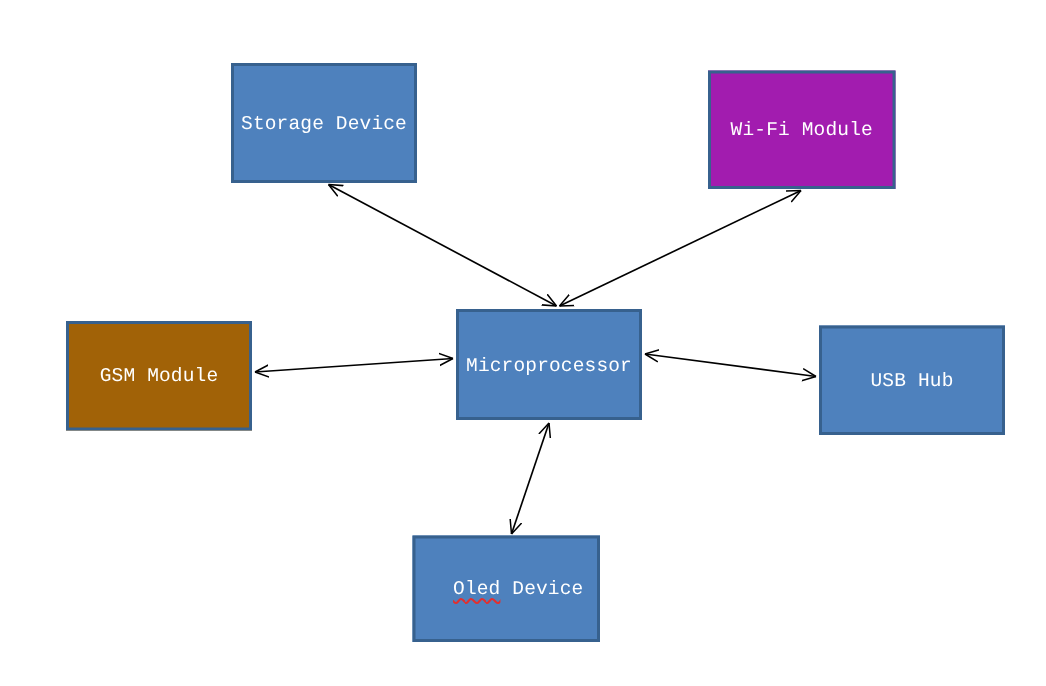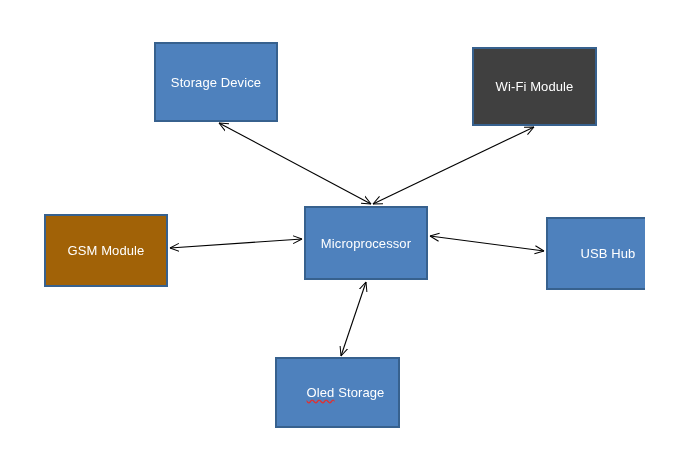--- a/index.html
+++ b/index.html
@@ -6,21 +6,22 @@
     margin: 0;
     padding: 0;
     background: #ffffff;
   }
   #canvas {
     position: relative;
     width: 645px;
     height: 457px;
     background: #ffffff;
     overflow: hidden;
-    font-family: Liberation Sans, sans-serif;
+    font-family: Liberation Mono, monospace;
+    padding-left: 29px;
   }
   #edge-layer {
     position: absolute;
     left: 0;
     top: 0;
     width: 697px;
     height: 457px;
   }
   .node {
     position: absolute;
@@ -68,35 +69,35 @@
     <line class="edge" stroke="#000000" stroke-width="1.1" marker-start="url(#arrowStart)" marker-end="url(#arrowEnd)" x1="373" y1="204" x2="534" y2="127"></line>
     <line class="edge" stroke="#000000" stroke-width="1.1" marker-start="url(#arrowStart)" marker-end="url(#arrowEnd)" x1="302" y1="239" x2="170" y2="248"></line>
     <line class="edge" stroke="#000000" stroke-width="1.1" marker-start="url(#arrowStart)" marker-end="url(#arrowEnd)" x1="430" y1="236" x2="544" y2="251"></line>
     <line class="edge" stroke="#000000" stroke-width="1.1" marker-start="url(#arrowStart)" marker-end="url(#arrowEnd)" x1="366" y1="282" x2="341" y2="356"></line>
   </svg>
 
   <div class="node" style="left: 154px; top: 42px; width: 124px; height: 80px; background: rgb(78, 129, 189); border-color: rgb(55, 97, 142);">
     <span class="node-label">Storage Device</span>
   </div>
 
-  <div class="node" style="left: 472px; top: 47px; width: 125px; height: 79px; background: #404040; border-color: rgb(55, 97, 142);">
+  <div class="node" style="left: 472px; top: 47px; width: 125px; height: 79px; background: #a21caf; border-color: rgb(55, 97, 142);">
     <span class="node-label">Wi-Fi Module</span>
   </div>
 
   <div class="node" style="left: 44px; top: 214px; width: 124px; height: 73px; background: #a16207; border-color: rgb(55, 97, 142);">
     <span class="node-label">GSM Module</span>
   </div>
 
   <div class="node" style="left: 304px; top: 206px; width: 124px; height: 74px; background: rgb(78, 129, 189); border-color: rgb(55, 97, 142);">
     <span class="node-label">Microprocessor</span>
   </div>
 
   <div class="node" style="left: 546px; top: 217px; width: 124px; height: 73px; background: rgb(78, 129, 189); border-color: rgb(55, 97, 142);">
     <span class="node-label">USB Hub</span>
   </div>
 
   <div class="node" style="left: 275px; top: 357px; width: 125px; height: 71px; background: rgb(78, 129, 189); border-color: rgb(55, 97, 142);">
     <span class="node-label">
-      <span class="misspelled">Oled</span><span> Storage</span>
+      <span class="misspelled">Oled</span><span> Device</span>
     </span>
   </div>
 
 </div>
 
 </body></html>

